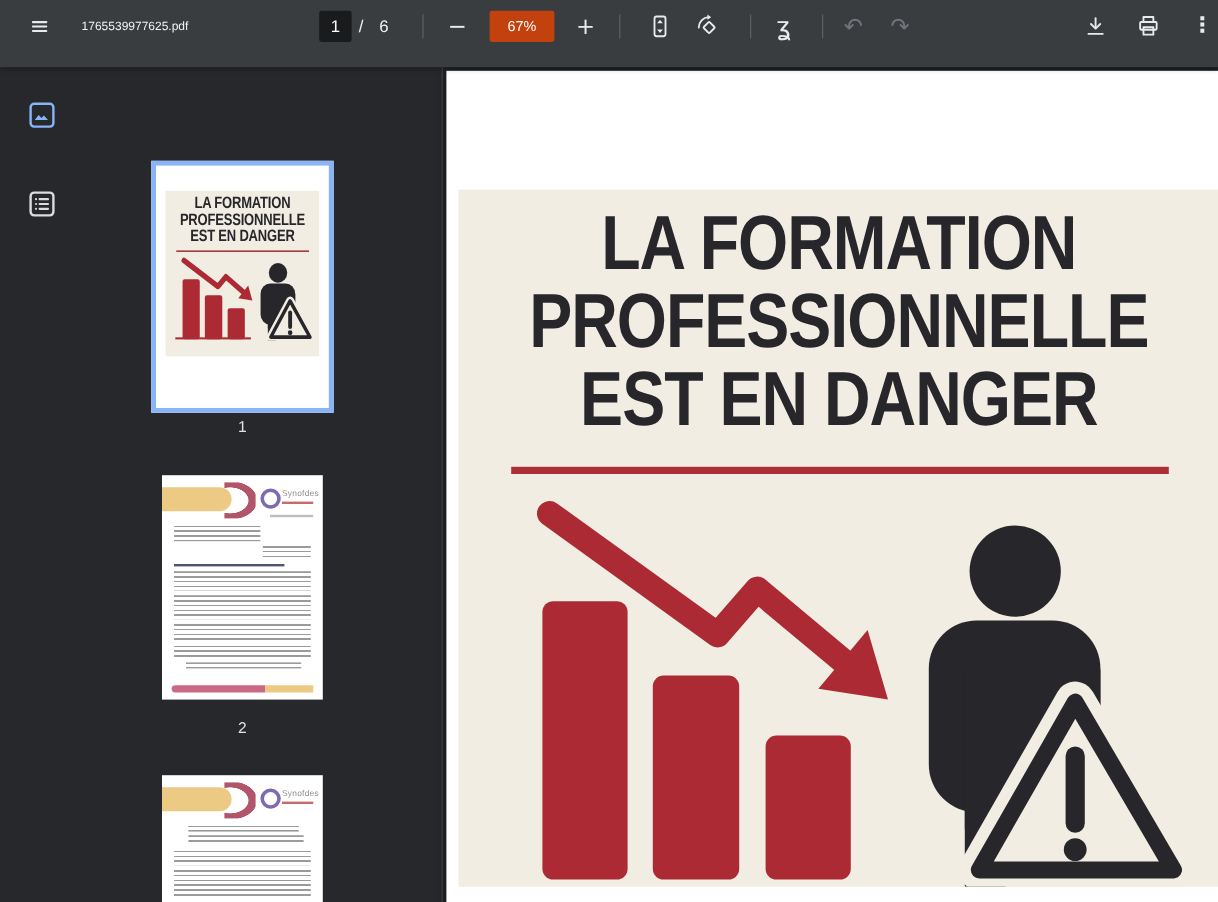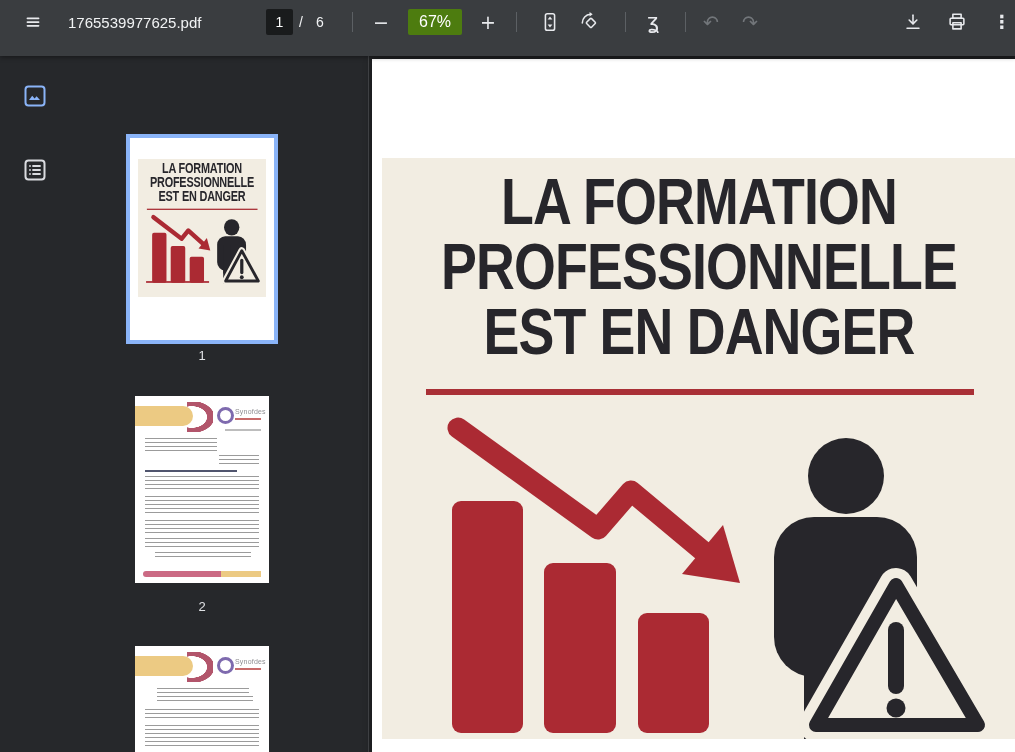--- a/index.html
+++ b/index.html
@@ -7,27 +7,27 @@
        font-family:"Liberation Sans",sans-serif;background:#26282b;}
 
   
   .toolbar{position:absolute;left:0;top:0;width:1015px;height:56px;background:#3a3d40;
            z-index:20;box-shadow:0 1px 5px rgba(0,0,0,.45);}
   .tb{position:absolute;top:5px;height:34px;display:flex;align-items:center;justify-content:center;
       color:#eceef0;background:none;border:none;}
   .tb.btn{width:34px;border-radius:17px;cursor:pointer;}
   .glyph{font-family:"DejaVu Sans",sans-serif;font-size:19px;line-height:1;color:#e8eaed;}
   .glyph.dim{color:#72767a;}
-  .fname{left:68px;font-size:15px;color:#f1f3f4;white-space:nowrap;}
+  .fname{left:68px;font-size:10px;color:#f1f3f4;white-space:nowrap;}
   .pagebox{left:266px;width:27px;height:26px;top:9px;background:#191b1c;border-radius:2px;
            color:#fff;font-size:14px;display:flex;align-items:center;justify-content:center;}
   .pagesep{left:299px;font-size:14px;color:#f1f3f4;}
   .pagetotal{left:316px;font-size:14px;color:#f1f3f4;}
-  .zoombox{left:408px;width:54px;height:26px;top:9px;background:#4d7c0f;border-radius:2px;
-           color:#fff;font-size:16px;display:flex;align-items:center;justify-content:center;}
+  .zoombox{left:408px;width:54px;height:26px;top:9px;background:#c2410c;border-radius:2px;
+           color:#fff;font-size:12px;display:flex;align-items:center;justify-content:center;}
   .sep{position:absolute;top:12px;width:1px;height:20px;background:#5c6064;}
   svg.ic{display:block;}
   .ic *{stroke:#e8eaed;stroke-width:1.7;fill:none;stroke-linecap:round;stroke-linejoin:round;}
   .ic .fil{fill:#e8eaed;stroke:none;}
 
   
   .sidebar{position:absolute;left:0;top:56px;width:368px;bottom:0;background:#26282b;}
   .railbtn{position:absolute;left:24px;width:22px;height:22px;cursor:pointer;}
   .thumb{position:absolute;background:#fff;}
   .thumb1{left:126px;top:78px;width:144px;height:202px;border:4px solid #8ab4f8;cursor:pointer;}

